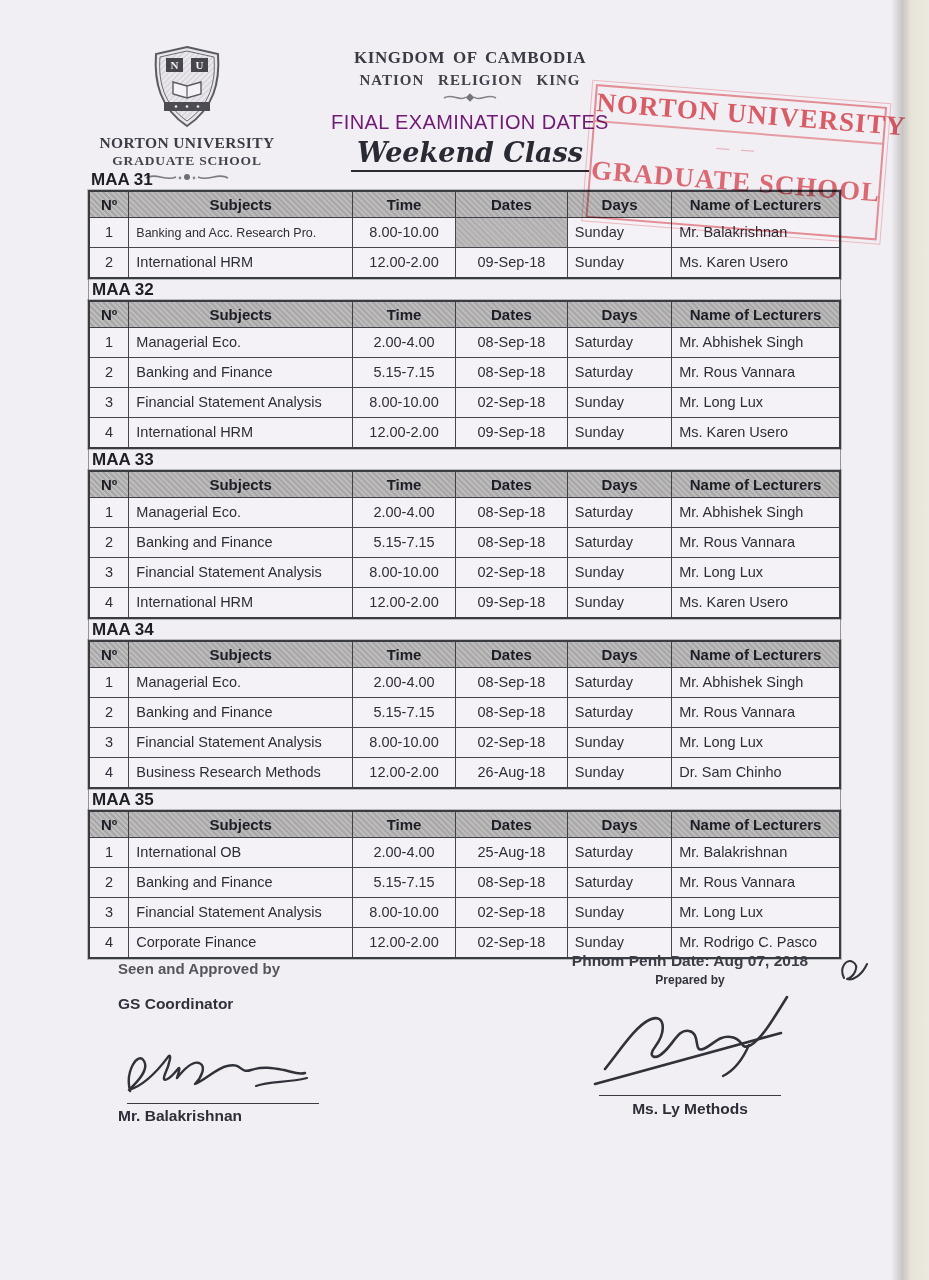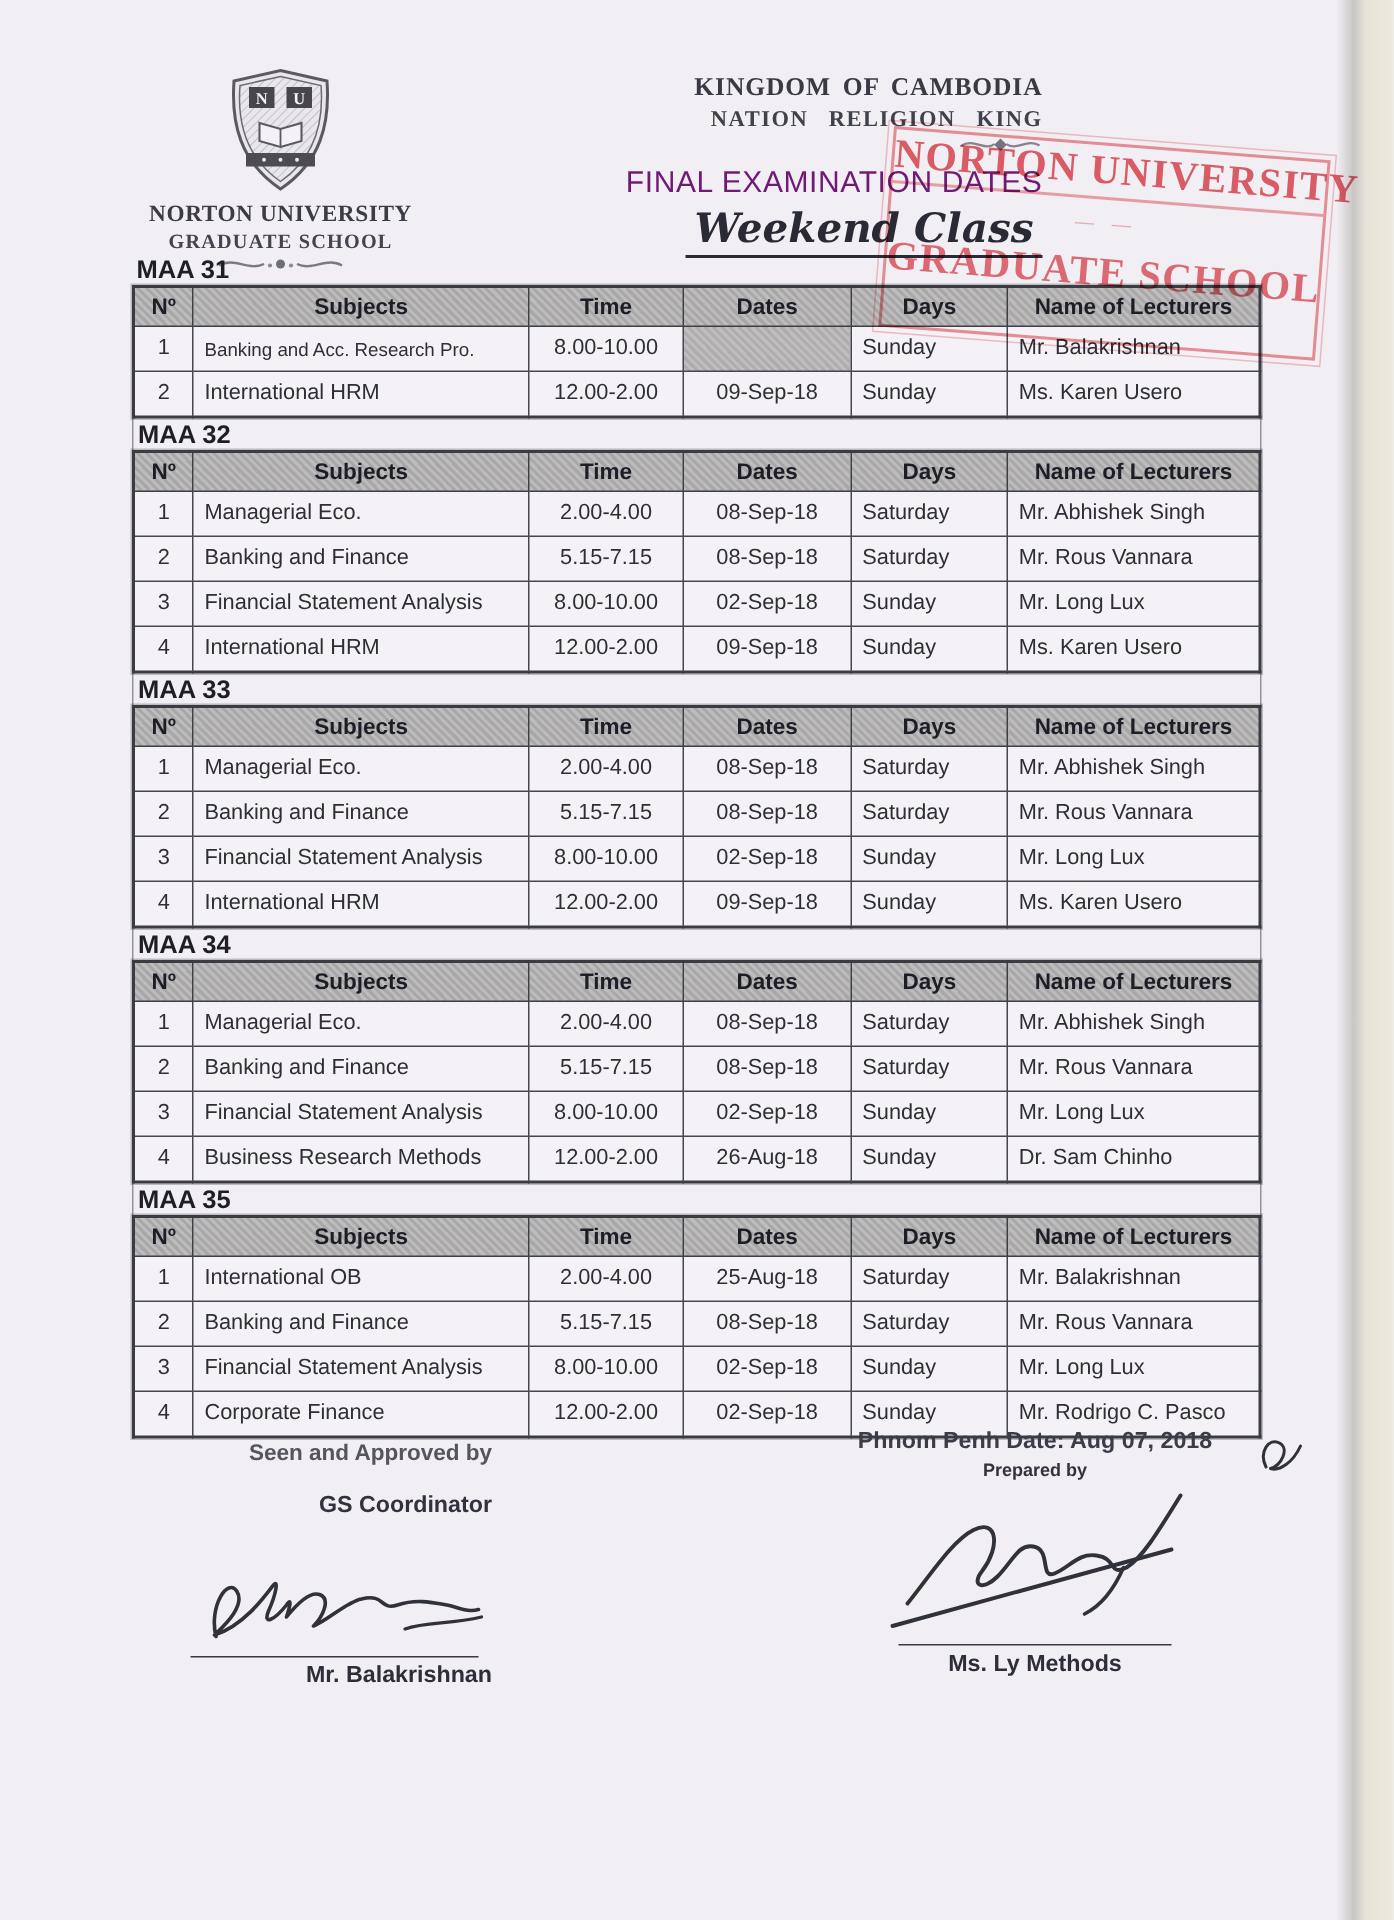--- a/index.html
+++ b/index.html
@@ -25,21 +25,21 @@
   .crest { display:block; margin:0 auto 4px auto; }
   .uni-name {
     font-family:"Liberation Serif","DejaVu Serif",serif;
     font-weight:bold; font-size:15.5px; letter-spacing:0.4px; color:#3c3c46;
   }
   .uni-school {
     font-family:"Liberation Serif","DejaVu Serif",serif;
     font-weight:bold; font-size:13.5px; letter-spacing:0.8px; color:#44444e; margin-top:1px;
   }
   .uni-flourish { margin-top:0px; }
-  .royal-block { position:absolute; left:245px; top:48px; width:450px; text-align:right; }
+  .royal-block { position:absolute; left:245px; top:48px; width:450px; text-align:center; }
   .kingdom {
     font-family:"Liberation Serif","DejaVu Serif",serif;
     font-weight:bold; font-size:17px; word-spacing:3px; letter-spacing:0.6px; color:#3a3a45;
   }
   .motto {
     font-family:"Liberation Serif","DejaVu Serif",serif;
     font-weight:bold; font-size:15px; word-spacing:9px; letter-spacing:1px; color:#41414b; margin-top:4px;
   }
   .ornament { margin-top:1px; }
   .doc-title {
@@ -103,21 +103,21 @@
   }
   .exam-table td:nth-child(1),
   .exam-table td:nth-child(3),
   .exam-table td:nth-child(4) { text-align:center; }
   .exam-table td.empty-shaded {
     background-color:#b7b5b6;
     background-image:repeating-linear-gradient(45deg, rgba(255,255,255,0.12) 0 2px, rgba(0,0,0,0.05) 2px 4px);
   }
   .exam-section:first-child tbody tr:first-child td:nth-child(2) { font-size:12.5px; }
   
-  .footer-left { position:absolute; left:118px; top:960px; width:210px; text-align:right; z-index:2; }
+  .footer-left { position:absolute; left:118px; top:960px; width:210px; text-align:left; z-index:2; }
   .approved-label { font-weight:bold; font-size:15px; color:#55555e; }
   .approved-role  { font-weight:bold; font-size:15.5px; color:#32323c; margin-top:18px; }
   .sig-left { margin-top:28px; }
   .sig-line-left { border-top:1.6px solid #3a3a42; width:192px; margin:0 auto; }
   .approved-name { font-weight:bold; font-size:15.5px; color:#2e2e38; margin-top:3px; }
   .footer-right { position:absolute; left:540px; top:952px; width:300px; text-align:center; z-index:2; }
   .place-date { font-weight:bold; font-size:15.5px; color:#3c3c46; white-space:nowrap; }
   .prepared-label { font-weight:bold; font-size:12px; color:#32323c; margin-top:3px; }
   .sig-right { margin-top:2px; }
   .sig-line-right { border-top:1.8px solid #3a3a42; width:182px; margin:0 auto; }

